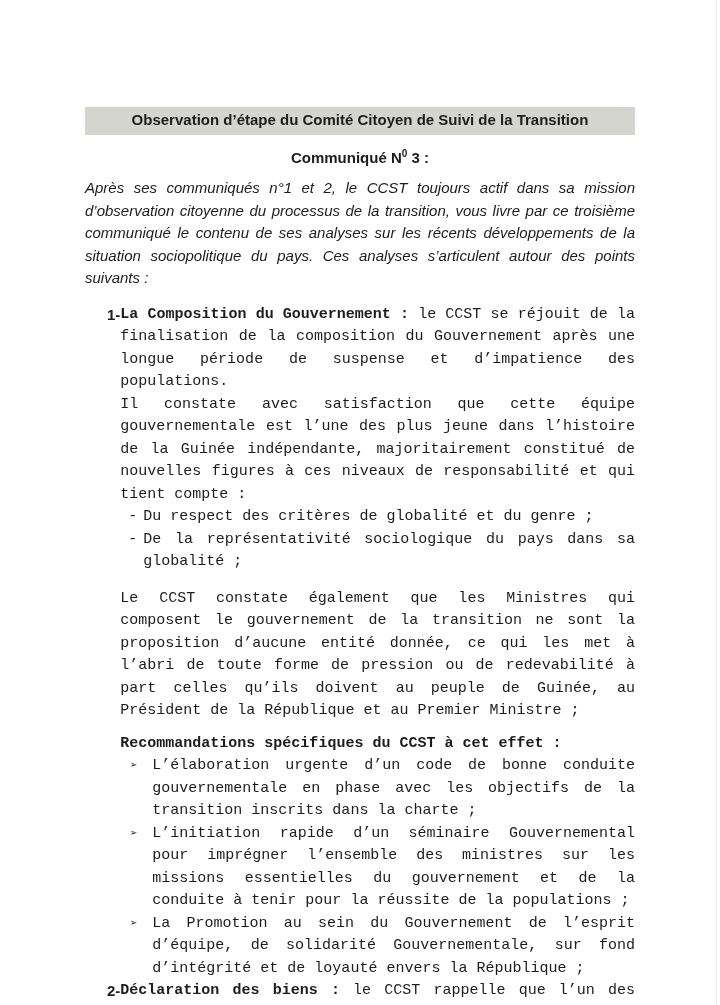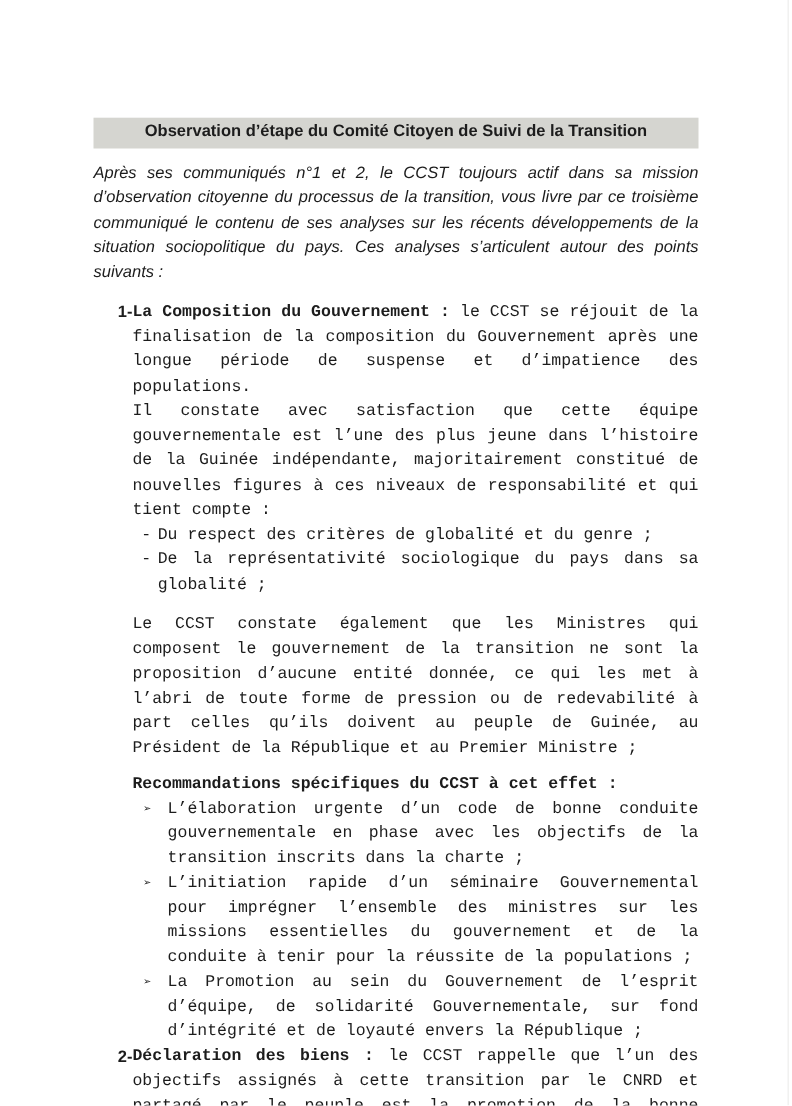--- a/index.html
+++ b/index.html
@@ -85,20 +85,21 @@
 </head>
 <body>
 
 <div class="page">
   <div class="edge-line"></div>
 
   <div class="content">
 
     <div class="banner">Observation d’étape du Comité Citoyen de Suivi de la Transition</div>
 
+    <div class="communique"><span>Communiqué N</span><sup>0</sup><span> 3 :</span></div>
 
     <div class="para intro">Après ses communiqués n°1 et 2, le CCST toujours actif dans sa mission d’observation citoyenne du processus de la transition, vous livre par ce troisième communiqué le contenu de ses analyses sur les récents développements de la situation sociopolitique du pays. Ces analyses s’articulent autour des points suivants :</div>
 
     <div class="numbered">
       <div class="num-marker">1-</div>
       <div class="item-body">
 
         <div class="para"><span class="bold-inline">La Composition du Gouvernement :</span> <span>le CCST se réjouit de la finalisation de la composition du Gouvernement après une longue période de suspense et d’impatience des populations.</span></div>
 
         <div class="para">Il constate avec satisfaction que cette équipe gouvernementale est l’une des plus jeune dans l’histoire de la Guinée indépendante, majoritairement constitué de nouvelles figures à ces niveaux de responsabilité et qui tient compte :</div>

